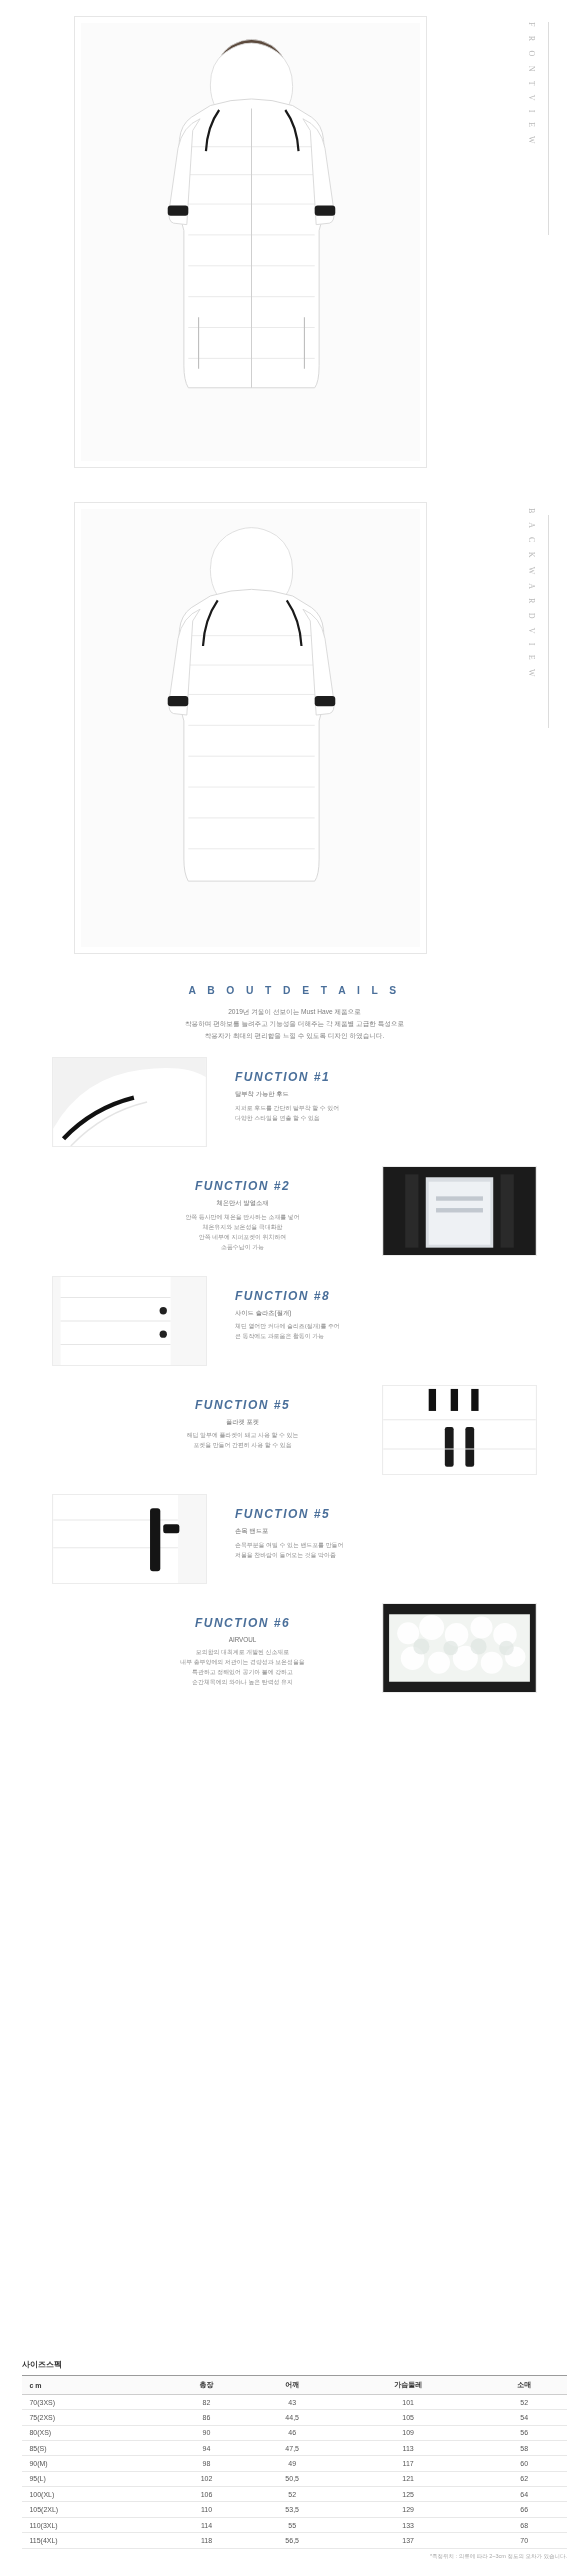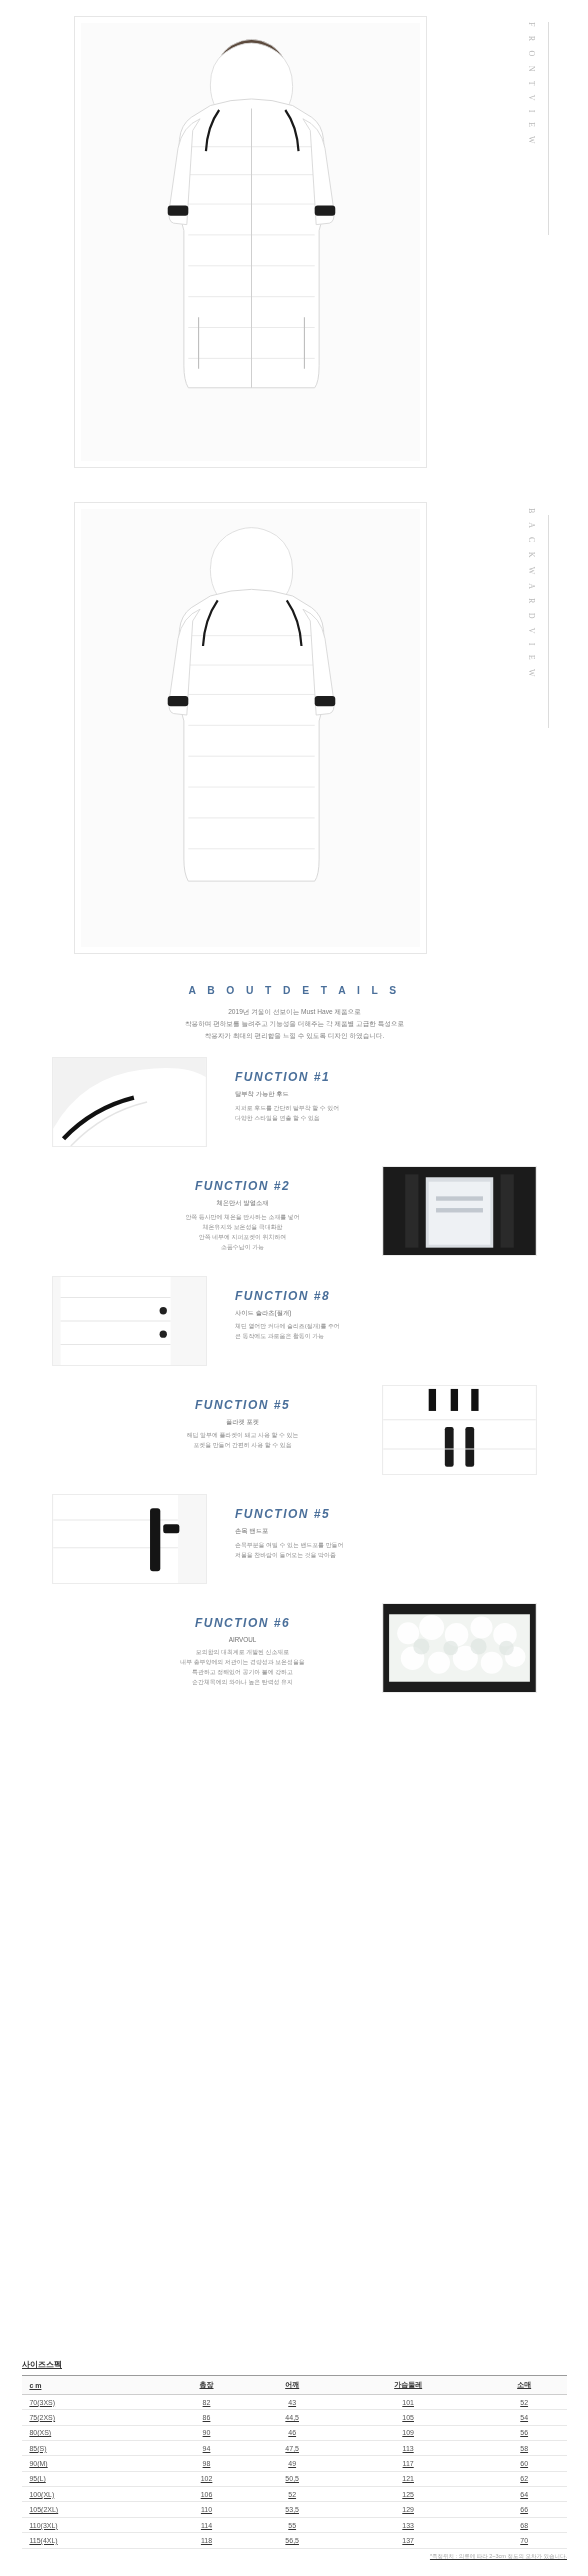--- a/index.html
+++ b/index.html
@@ -129,21 +129,20 @@
     color: #8d8d8d;
     white-space: pre-line;
   }
 
   
   .size-section {
     position: absolute;
     left: 22px;
     right: 22px;
     bottom: 16px;
-    text-decoration: underline;
   }
   .size-title {
     font-size: 8px;
     font-weight: bold;
     color: #333;
     padding-bottom: 5.2px;
   }
   table.size {
     width: 100%;
     border-collapse: collapse;

